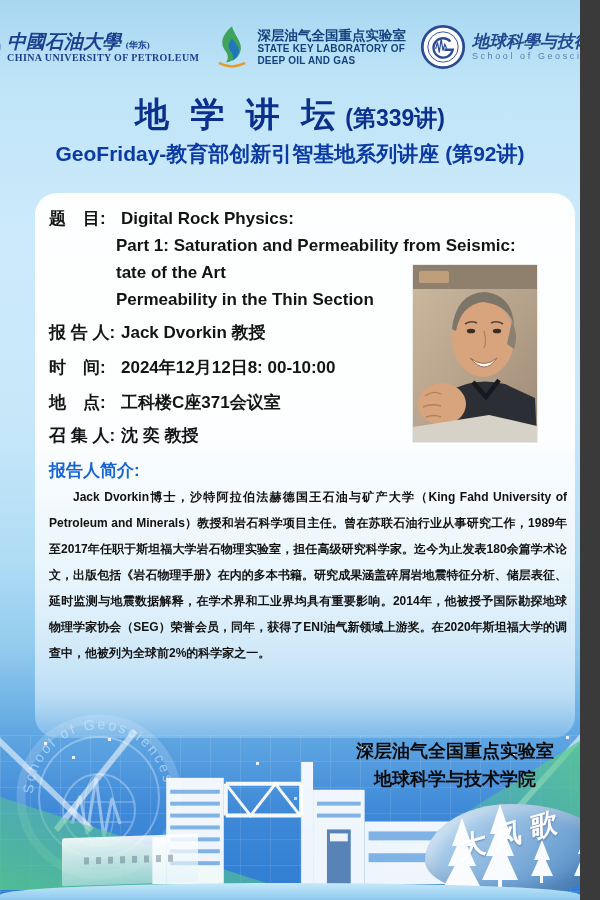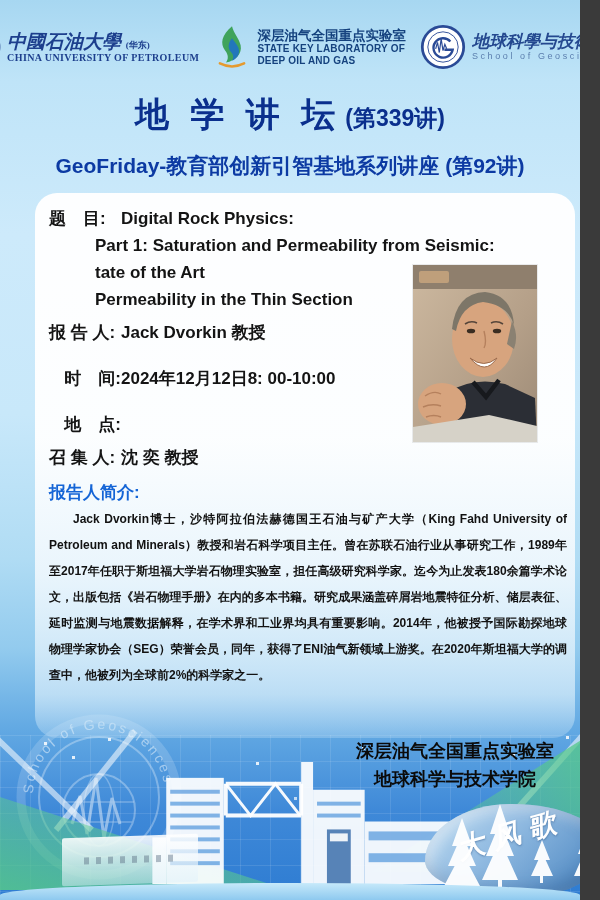--- a/index.html
+++ b/index.html
@@ -19,32 +19,32 @@
   .cup-en{font-family:"Liberation Serif",serif;font-size:10px;font-weight:bold;color:#1d3f8d;letter-spacing:.4px;white-space:nowrap;}
   .sk-cn{font-size:13.5px;font-weight:bold;color:#15427e;white-space:nowrap;}
   .sk-en{font-size:10px;font-weight:bold;color:#15427e;letter-spacing:.2px;white-space:nowrap;}
   .geo-cn{font-family:"Liberation Serif",serif;font-style:italic;font-weight:bold;color:#24488f;font-size:17px;white-space:nowrap;}
   .geo-en{font-size:9px;color:#5b7fae;letter-spacing:2.6px;white-space:nowrap;}
 
   
   .title{position:absolute;top:92px;width:100%;text-align:center;color:#0a2f8d;z-index:6;white-space:nowrap;}
   .title-main{font-size:34px;font-weight:900;letter-spacing:6px;}
   .title-session{font-size:23px;font-weight:800;margin-left:4px;}
-  .subtitle{position:absolute;top:152px;width:100%;text-align:center;color:#0c3aa3;font-weight:800;font-size:21px;z-index:6;white-space:nowrap;}
+  .subtitle{position:absolute;top:140px;width:100%;text-align:center;color:#0c3aa3;font-weight:800;font-size:21px;z-index:6;white-space:nowrap;}
 
   
   .panel{
     position:absolute;left:35px;top:193px;width:540px;height:545px;border-radius:22px;z-index:5;
     background:linear-gradient(180deg,rgba(255,255,255,.97) 0%,rgba(255,255,255,.95) 45%,rgba(238,247,253,.92) 70%,rgba(214,236,250,.72) 92%,rgba(206,232,249,.28) 100%);
     padding:12px 8px 0 14px;color:#141414;font-weight:bold;font-size:17px;
   }
   .row{display:flex;line-height:27px;}
   .lbl{flex:0 0 72px;white-space:pre;}
-  .cont{margin-left:46px;line-height:27px;}
-  .mt6{margin-top:6px;} .mt4{margin-top:19px;text-align:right;}
+  .cont{margin-left:67px;line-height:27px;}
+  .mt6{margin-top:6px;} .mt4{margin-top:8px;}
   .bio-head{color:#1565d6;line-height:27px;margin-top:8px;}
   .bio-text{margin-top:0;font-size:12px;line-height:26px;text-align:justify;text-indent:2em;color:#121212;}
 
   
   .photo{position:absolute;left:378px;top:72px;width:124px;height:177px;box-shadow:0 0 0 1px rgba(0,0,0,.08);}
   .photo svg{display:block;width:100%;height:100%;}
 
   
   .org{position:absolute;left:310px;top:737px;width:290px;text-align:center;font-size:18px;font-weight:800;color:#0b0b0b;line-height:28px;z-index:8;}
 
@@ -144,20 +144,21 @@
     <div class="row mt6">
       <span class="lbl">报 告 人:</span>
       <span>Jack Dvorkin  教授</span>
     </div>
     <div class="row mt4">
       <span class="lbl">时　间:</span>
       <span>2024年12月12日8: 00-10:00</span>
     </div>
     <div class="row mt4">
       <span class="lbl">地　点:</span>
+      <span>工科楼C座371会议室</span>
     </div>
     <div class="row mt6">
       <span class="lbl">召 集 人:</span>
       <span>沈 奕 教授</span>
     </div>
 
     <div class="bio-head">报告人简介:</div>
     <div class="bio-text">Jack Dvorkin博士，沙特阿拉伯法赫德国王石油与矿产大学（King Fahd University of Petroleum and Minerals）教授和岩石科学项目主任。曾在苏联石油行业从事研究工作，1989年至2017年任职于斯坦福大学岩石物理实验室，担任高级研究科学家。迄今为止发表180余篇学术论文，出版包括《岩石物理手册》在内的多本书籍。研究成果涵盖碎屑岩地震特征分析、储层表征、延时监测与地震数据解释，在学术界和工业界均具有重要影响。2014年，他被授予国际勘探地球物理学家协会（SEG）荣誉会员，同年，获得了ENI油气新领域上游奖。在2020年斯坦福大学的调查中，他被列为全球前2%的科学家之一。</div>
 
     <div class="photo">

